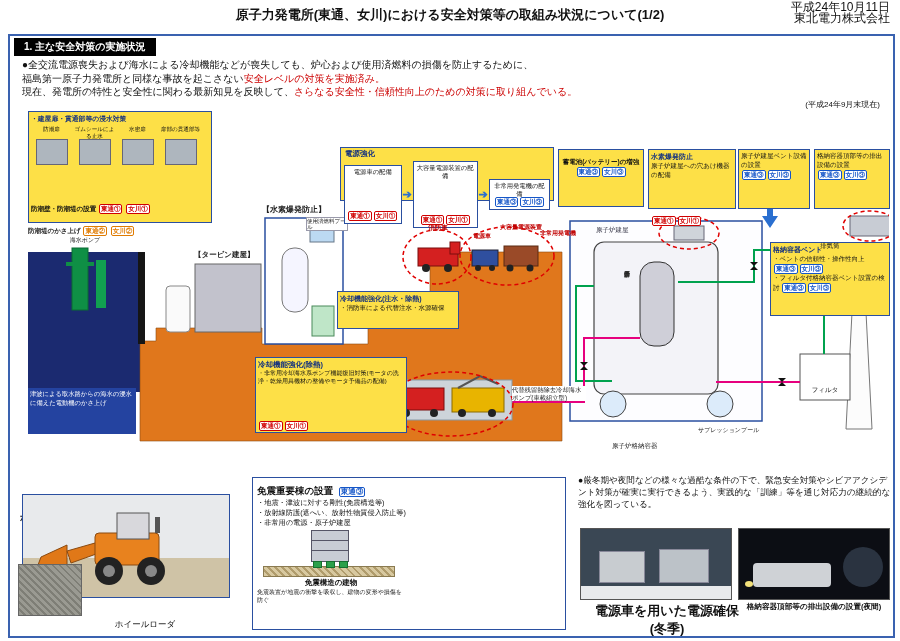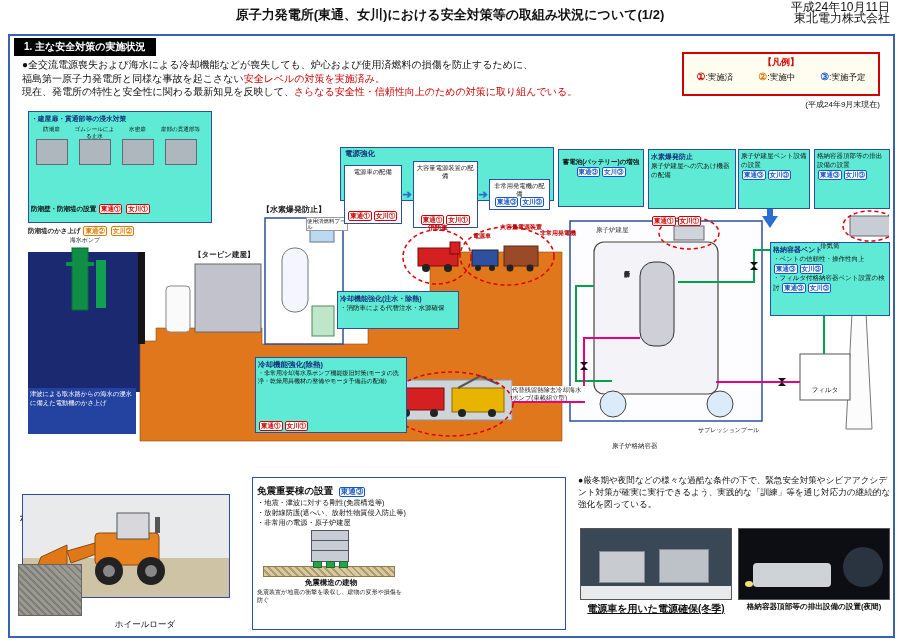--- a/index.html
+++ b/index.html
@@ -10,21 +10,21 @@
   .banner{position:absolute;left:4px;top:2px;background:#000;color:#fff;font-size:10px;font-weight:bold;padding:2px 10px;}
   .intro{position:absolute;left:12px;top:22px;width:655px;font-size:10px;line-height:13.5px;}
   .red{color:#cc0000;}
   .legend{position:absolute;left:672px;top:16px;width:198px;height:44px;border:2px solid #d00000;background:#fffdf0;box-sizing:border-box;}
   .legend .lt{text-align:center;color:#d00000;font-weight:bold;font-size:9px;margin-top:2px;}
   .legend .lrow{display:flex;justify-content:space-around;align-items:center;font-size:8.5px;margin-top:2px;}
   .ln{font-weight:bold;font-size:10px;}
   .n1{color:#d00000;} .n2{color:#e07b00;} .n3{color:#1556c8;}
   .asof{position:absolute;left:700px;top:63px;width:170px;text-align:right;font-size:8px;color:#111;}
   .scene{position:absolute;left:0;top:0;width:879px;height:597px;}
-  .dbox{position:absolute;background:#5eead4;border:1.2px solid #2a4fa0;box-sizing:border-box;font-size:6.5px;color:#111;}
+  .dbox{position:absolute;background:#fde047;border:1.2px solid #2a4fa0;box-sizing:border-box;font-size:6.5px;color:#111;}
   .bt{font-weight:bold;color:#16337f;font-size:7.5px;}
   .chip{display:inline-block;font-size:6.5px;font-weight:bold;border:1px solid;border-radius:2px;padding:0 1px;margin:0 1px;background:#fff;line-height:8px;}
   .c1{color:#d00000;border-color:#d00000;margin-top:36px;} .c2{color:#e07b00;border-color:#e07b00;} .c3{color:#1556c8;border-color:#1556c8;}
   .lbl{position:absolute;font-size:7px;color:#222;}
   .step{border:1px solid #2a4fa0;background:#fff;font-size:6.3px;text-align:center;padding:2px 2px;line-height:7.5px;}
   .arw{color:#2a6fd0;font-weight:bold;font-size:11px;margin:0 1px;}
   .thumb{width:30px;height:24px;background:#aeb6be;border:1px solid #667;}
   .cell{display:flex;flex-direction:column;align-items:center;width:41px;}
   .cell .cl{font-size:5.6px;text-align:center;line-height:6.5px;height:13px;}
   .panel{position:absolute;box-sizing:border-box;}
@@ -55,28 +55,20 @@
 <div class="frame">
 
   <div class="banner">1. 主な安全対策の実施状況</div>
 
   <div class="intro">
     <span>●全交流電源喪失および海水による冷却機能などが喪失しても、炉心および使用済燃料の損傷を防止するために、</span><br>
     <span>福島第一原子力発電所と同様な事故を起こさない</span><span class="red">安全レベルの対策を実施済み。</span><br>
     <span>現在、発電所の特性と安全性に関わる最新知見を反映して、</span><span class="red">さらなる安全性・信頼性向上のための対策に取り組んでいる。</span>
   </div>
 
-  <div class="legend">
-    <div class="lt">【凡例】</div>
-    <div class="lrow">
-      <span><span class="ln n1">①</span><span>:実施済</span></span>
-      <span><span class="ln n2">②</span><span>:実施中</span></span>
-      <span><span class="ln n3">③</span><span>:実施予定</span></span>
-    </div>
-  </div>
   <div class="asof">(平成24年9月末現在)</div>
 
   <svg class="scene" viewBox="0 0 879 597" aria-hidden="true">
     <rect x="18" y="216" width="112" height="140" fill="#1b2a70"></rect>
     <polygon points="130,305 146,305 146,292 252,292 252,308 358,308 358,262 420,262 420,216 552,216 552,405 130,405" fill="#e0771c" stroke="#8a4a10" stroke-width="0.6"></polygon>
     <rect x="128" y="216" width="7" height="92" fill="#151515"></rect>
     <rect x="62" y="212" width="16" height="62" fill="#0f8f45" stroke="#0a6a33"></rect>
     <rect x="56" y="226" width="28" height="4" fill="#0f8f45"></rect>
     <rect x="86" y="224" width="10" height="48" fill="#11a050"></rect>
     <rect x="156" y="250" width="24" height="46" rx="4" fill="#fafafa" stroke="#888"></rect>
@@ -305,17 +297,17 @@
     <div style="font-size:8.6px;line-height:12px;">●厳冬期や夜間などの様々な過酷な条件の下で、緊急安全対策やシビアアクシデント対策が確実に実行できるよう、実践的な「訓練」等を通じ対応力の継続的な強化を図っている。</div>
     <div class="photo" style="left:2px;top:54px;width:152px;height:72px;border:1px solid #555;background:linear-gradient(#3a4754 82%,#e8eaec 82%);">
       <div style="position:absolute;left:18px;top:22px;width:44px;height:30px;background:#c8ccd0;border:1px solid #889;"></div>
       <div style="position:absolute;left:78px;top:20px;width:48px;height:32px;background:#bcc2c8;border:1px solid #889;"></div>
     </div>
     <div class="photo" style="left:160px;top:54px;width:152px;height:72px;border:1px solid #555;background:#0c0e14;">
       <div style="position:absolute;left:14px;top:34px;width:78px;height:24px;background:#cfd2d6;border-radius:4px;"></div>
       <div style="position:absolute;left:6px;top:52px;width:8px;height:6px;background:#f2e07a;border-radius:50%;"></div>
       <div style="position:absolute;left:104px;top:18px;width:40px;height:40px;background:#2a3340;border-radius:50%;"></div>
     </div>
-    <div class="cap" style="position:absolute;left:2px;top:128px;width:152px;font-size:10px;text-decoration:underline;">電源車を用いた電源確保(冬季)</div>
+    <div class="cap" style="position:absolute;left:13px;top:128px;width:152px;font-size:13px;">電源車を用いた電源確保(冬季)</div>
     <div class="cap" style="position:absolute;left:160px;top:128px;width:152px;font-size:7.6px;">格納容器頂部等の排出設備の設置(夜間)</div>
   </div>
 
 </div>
 
 </body></html>

